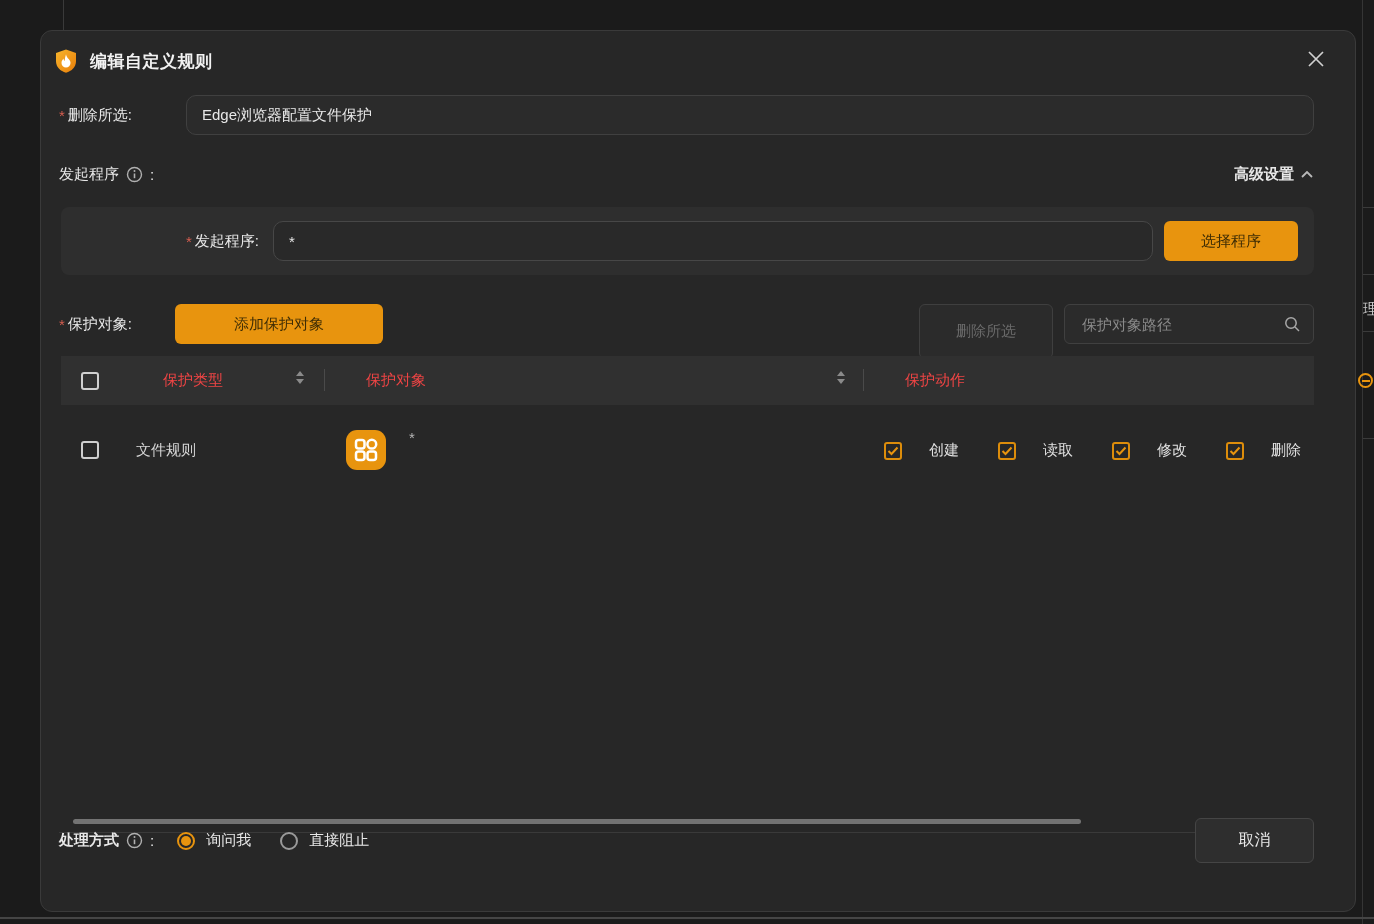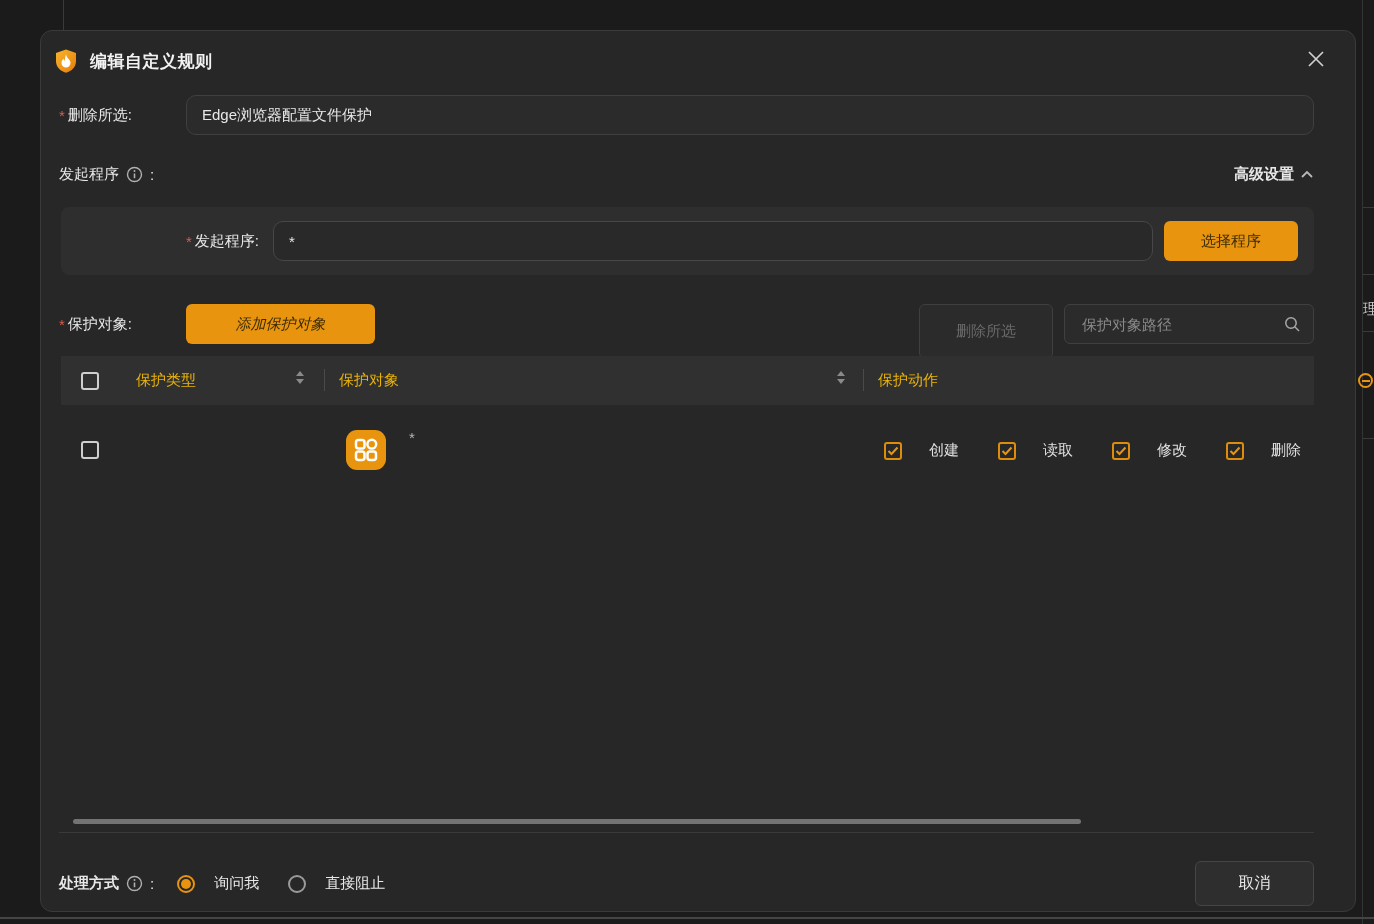--- a/index.html
+++ b/index.html
@@ -35,50 +35,50 @@
   .advanced{position:absolute;right:43px;top:0;height:34px;display:flex;align-items:center;gap:6px;cursor:pointer;}
 
   .panel{left:20px;top:176px;width:1253px;height:68px;background:#2e2e2e;border-radius:8px;}
   .panel-label{position:absolute;left:125px;top:0;height:68px;display:flex;align-items:center;}
   .panel-input{position:absolute;left:212px;top:14px;width:880px;height:40px;background:#292929;border-color:#474747;}
   .btn-orange{background:#e8940e;border:none;border-radius:6px;color:#3e2d05;font-size:15px;cursor:pointer;}
   .select-btn{position:absolute;left:1103px;top:14px;width:134px;height:40px;}
 
   .protect-row{left:0;top:273px;width:1316px;height:40px;}
   .protect-label{position:absolute;left:18px;top:0;height:40px;display:flex;align-items:center;}
-  .add-btn{position:absolute;left:145px;top:0;width:189px;height:40px;font-style:italic;}
+  .add-btn{position:absolute;left:134px;top:0;width:208px;height:40px;}
   .btn-disabled{position:absolute;left:878px;top:0;width:134px;height:55px;background:#2b2b2b;border:1px solid #3f3f3f;border-radius:6px;color:#6a6a6a;font-size:15px;}
   .search-box{position:absolute;left:1023px;top:0;width:250px;height:40px;background:#2b2b2b;border:1px solid #404040;border-radius:6px;display:flex;align-items:center;padding:0 12px 0 15px;}
   .search-box input{flex:1;background:none;border:none;outline:none;color:#7dd3fc;font-size:15px;min-width:0;}
   .search-box input::placeholder{color:#8a8a8a;}
 
   .table{left:20px;top:325px;width:1253px;}
   .thead{position:relative;height:49px;background:#303030;display:flex;align-items:center;}
   .checkbox{width:18px;height:18px;border:2px solid #cfcfcf;border-radius:3px;background:transparent;}
   .th-check{position:absolute;left:20px;}
-  .th{color:#eab308;font-size:15px;position:absolute;}
+  .th{color:#ef4444;font-size:15px;position:absolute;margin-left:27px;}
   .sort{position:absolute;display:flex;flex-direction:column;gap:3px;}
   .tri-up{width:0;height:0;border-left:4px solid transparent;border-right:4px solid transparent;border-bottom:5px solid #8a8a8a;}
   .tri-down{width:0;height:0;border-left:4px solid transparent;border-right:4px solid transparent;border-top:5px solid #8a8a8a;}
   .col-div{position:absolute;width:1px;height:22px;background:#4a4a4a;top:13px;}
   .trow{position:relative;height:91px;}
   .tr-check{position:absolute;left:20px;top:36px;}
   .tr-type{position:absolute;left:75px;top:0;height:91px;display:flex;align-items:center;color:#d6d6d6;font-size:15px;}
   .app-icon{position:absolute;left:285px;top:25px;width:40px;height:40px;background:#e8940e;border-radius:11px;display:flex;align-items:center;justify-content:center;}
   .path-cell{position:absolute;left:348px;top:20px;color:#b5b5b5;font-size:15px;line-height:26px;}
   .act{position:absolute;top:36px;display:flex;align-items:center;gap:27px;}
   .cb-checked{width:18px;height:18px;border:2px solid #dd8d0b;border-radius:3px;display:flex;align-items:center;justify-content:center;background:transparent;}
   .act .lbl{color:#e0e0e0;}
 
   .hscroll{left:32px;top:788px;width:1008px;height:5px;background:#737373;border-radius:3px;}
   .footer-div{left:18px;top:801px;width:1255px;height:1px;background:#3a3a3a;}
 
-  .footer{left:0;top:830px;width:1316px;height:45px;}
+  .footer{left:0;top:787px;width:1316px;height:45px;}
   .footer-left{position:absolute;left:18px;top:0;height:45px;display:flex;align-items:center;gap:7px;}
-  .radio-group{display:flex;align-items:center;gap:19px;margin-left:16px;}
+  .radio-group{display:flex;align-items:center;gap:11px;margin-left:16px;}
   .radio-outer{width:18px;height:18px;border-radius:50%;display:flex;align-items:center;justify-content:center;}
   .radio-on{border:2px solid #e8940e;}
   .radio-on i{display:block;width:10px;height:10px;border-radius:50%;background:#e8940e;}
   .radio-off{border:2px solid #9a9a9a;}
   .save-btn{position:absolute;left:1022px;top:0;width:120px;height:45px;font-size:16px;}
   .cancel-btn{position:absolute;left:1154px;top:0;width:119px;height:45px;background:#2e2e2e;border:1px solid #454545;border-radius:6px;color:#e8e8e8;font-size:16px;cursor:pointer;}
 </style>
 </head>
 <body>
 
@@ -181,20 +181,21 @@
         <div class="sort" style="left:776px;top:15px">
             <i class="tri-up"></i>
             <i class="tri-down"></i>
           </div>
         <div class="col-div" style="left:802px"></div>
         <span class="th" style="left:817px">保护动作</span>
       </div>
 
       <div class="trow">
         <div class="checkbox tr-check"></div>
+        <div class="tr-type">文件规则</div>
         <div class="app-icon">
           <svg width="40" height="40" viewBox="0 0 40 40">
             <rect x="10" y="10" width="8.5" height="8.5" rx="2.5" fill="none" stroke="#fff" stroke-width="2.5"></rect>
             <circle cx="25.8" cy="14.2" r="4.4" fill="none" stroke="#fff" stroke-width="2.5"></circle>
             <rect x="10" y="21.5" width="8.5" height="8.5" rx="2.5" fill="none" stroke="#fff" stroke-width="2.5"></rect>
             <rect x="21.5" y="21.5" width="8.5" height="8.5" rx="2.5" fill="none" stroke="#fff" stroke-width="2.5"></rect>
           </svg>
         </div>
         <div class="path-cell">
           <div>*</div>

